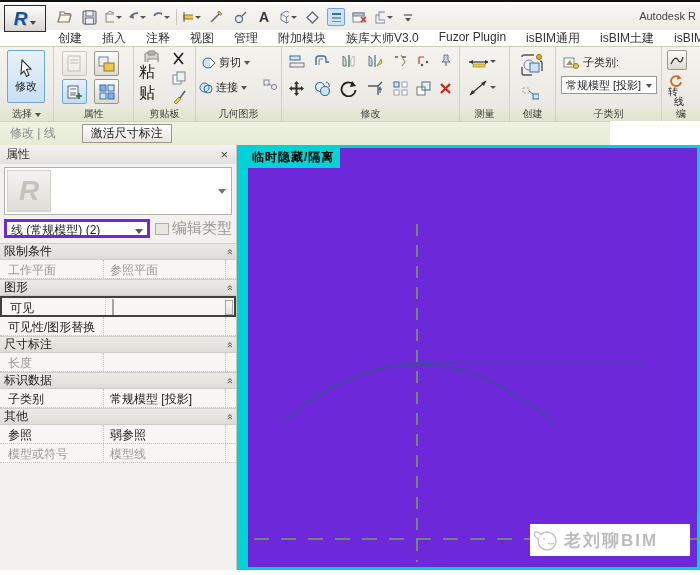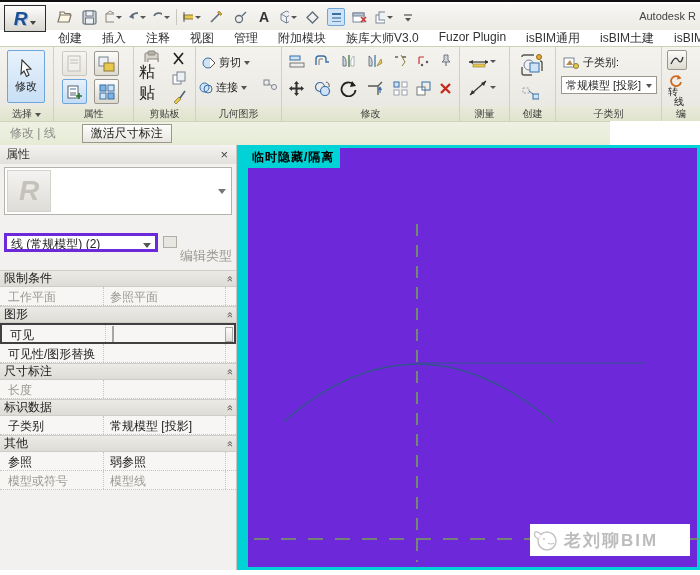--- a/index.html
+++ b/index.html
@@ -535,21 +535,21 @@
     <div id="type-box">
       <div id="thumb">
           <span class="g">R</span>
         </div>
       <span class="arr"></span>
     </div>
     <div id="combo-row">
       <div id="type-combo"><span>线 (常规模型) (2)</span></div>
       <div id="edit-type">
         <span class="eicon"></span>
-        <span style="font-size:13px;margin-top:28px;">编辑类型</span>
+        <span style="font-size:15px;">编辑类型</span>
       </div>
     </div>
 
     <div class="pgrid">
       <div class="psec">
         <span class="s">限制条件</span>
           <span class="chev-up">»</span>
       </div>
       <div class="prow dim">
         <span class="pl">工作平面</span>

